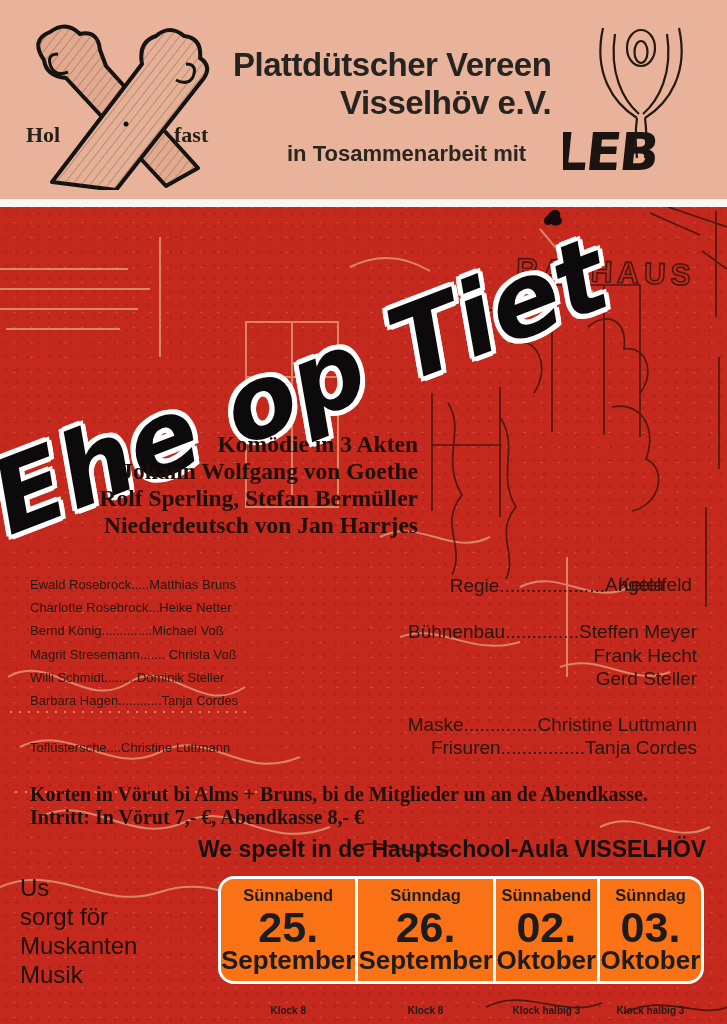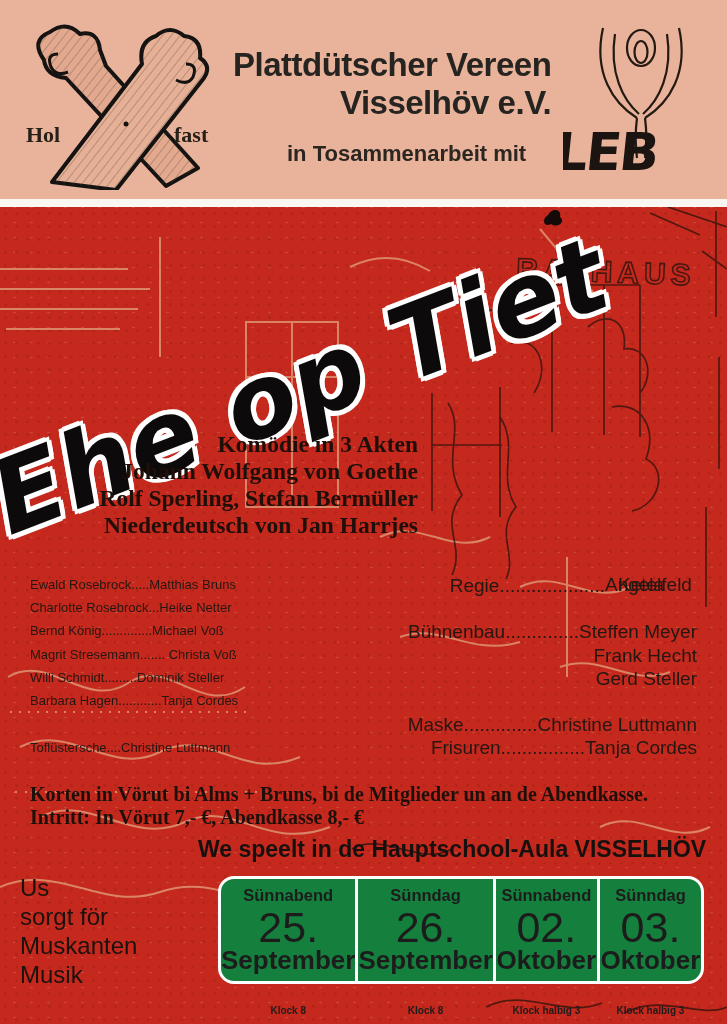--- a/index.html
+++ b/index.html
@@ -47,25 +47,25 @@
   .ovl-b{position:absolute;left:13px;top:0;}
 
   .tickets{position:absolute;left:30px;top:576px;font-family:"Liberation Serif",serif;
       font-weight:700;font-size:20px;line-height:23px;color:#1d100a;white-space:nowrap;}
   .venue{position:absolute;left:198px;top:629px;font-weight:700;font-size:23px;color:#16100e;white-space:nowrap;text-align:right;}
 
   .music{position:absolute;left:20px;top:666px;width:185px;text-align:left;
       font-weight:400;font-size:24px;line-height:29px;color:#1b120e;}
 
   .dates{position:absolute;left:218px;top:669px;width:486px;height:108px;box-sizing:border-box;
-      background:#15803d;border:3px solid #fff;border-radius:16px;display:flex;color:#1c1c1c;}
+      background:#f97316;border:3px solid #fff;border-radius:16px;display:flex;color:#1c1c1c;}
   .date-col{flex:1;text-align:center;padding-top:7px;}
   .date-col.divider{border-right:3px solid #fff;}
   .d-day{font-weight:700;font-size:16.5px;}
-  .d-num{font-weight:400;font-size:43px;line-height:44px;}
+  .d-num{font-weight:700;font-size:43px;line-height:44px;}
   .d-month{font-weight:700;font-size:26px;line-height:23px;}
   .d-time{font-weight:700;font-size:10px;line-height:19px;margin-top:29px;}
 </style>
 </head>
 <body>
 
 <div class="poster">
 
   <div class="header">
 

